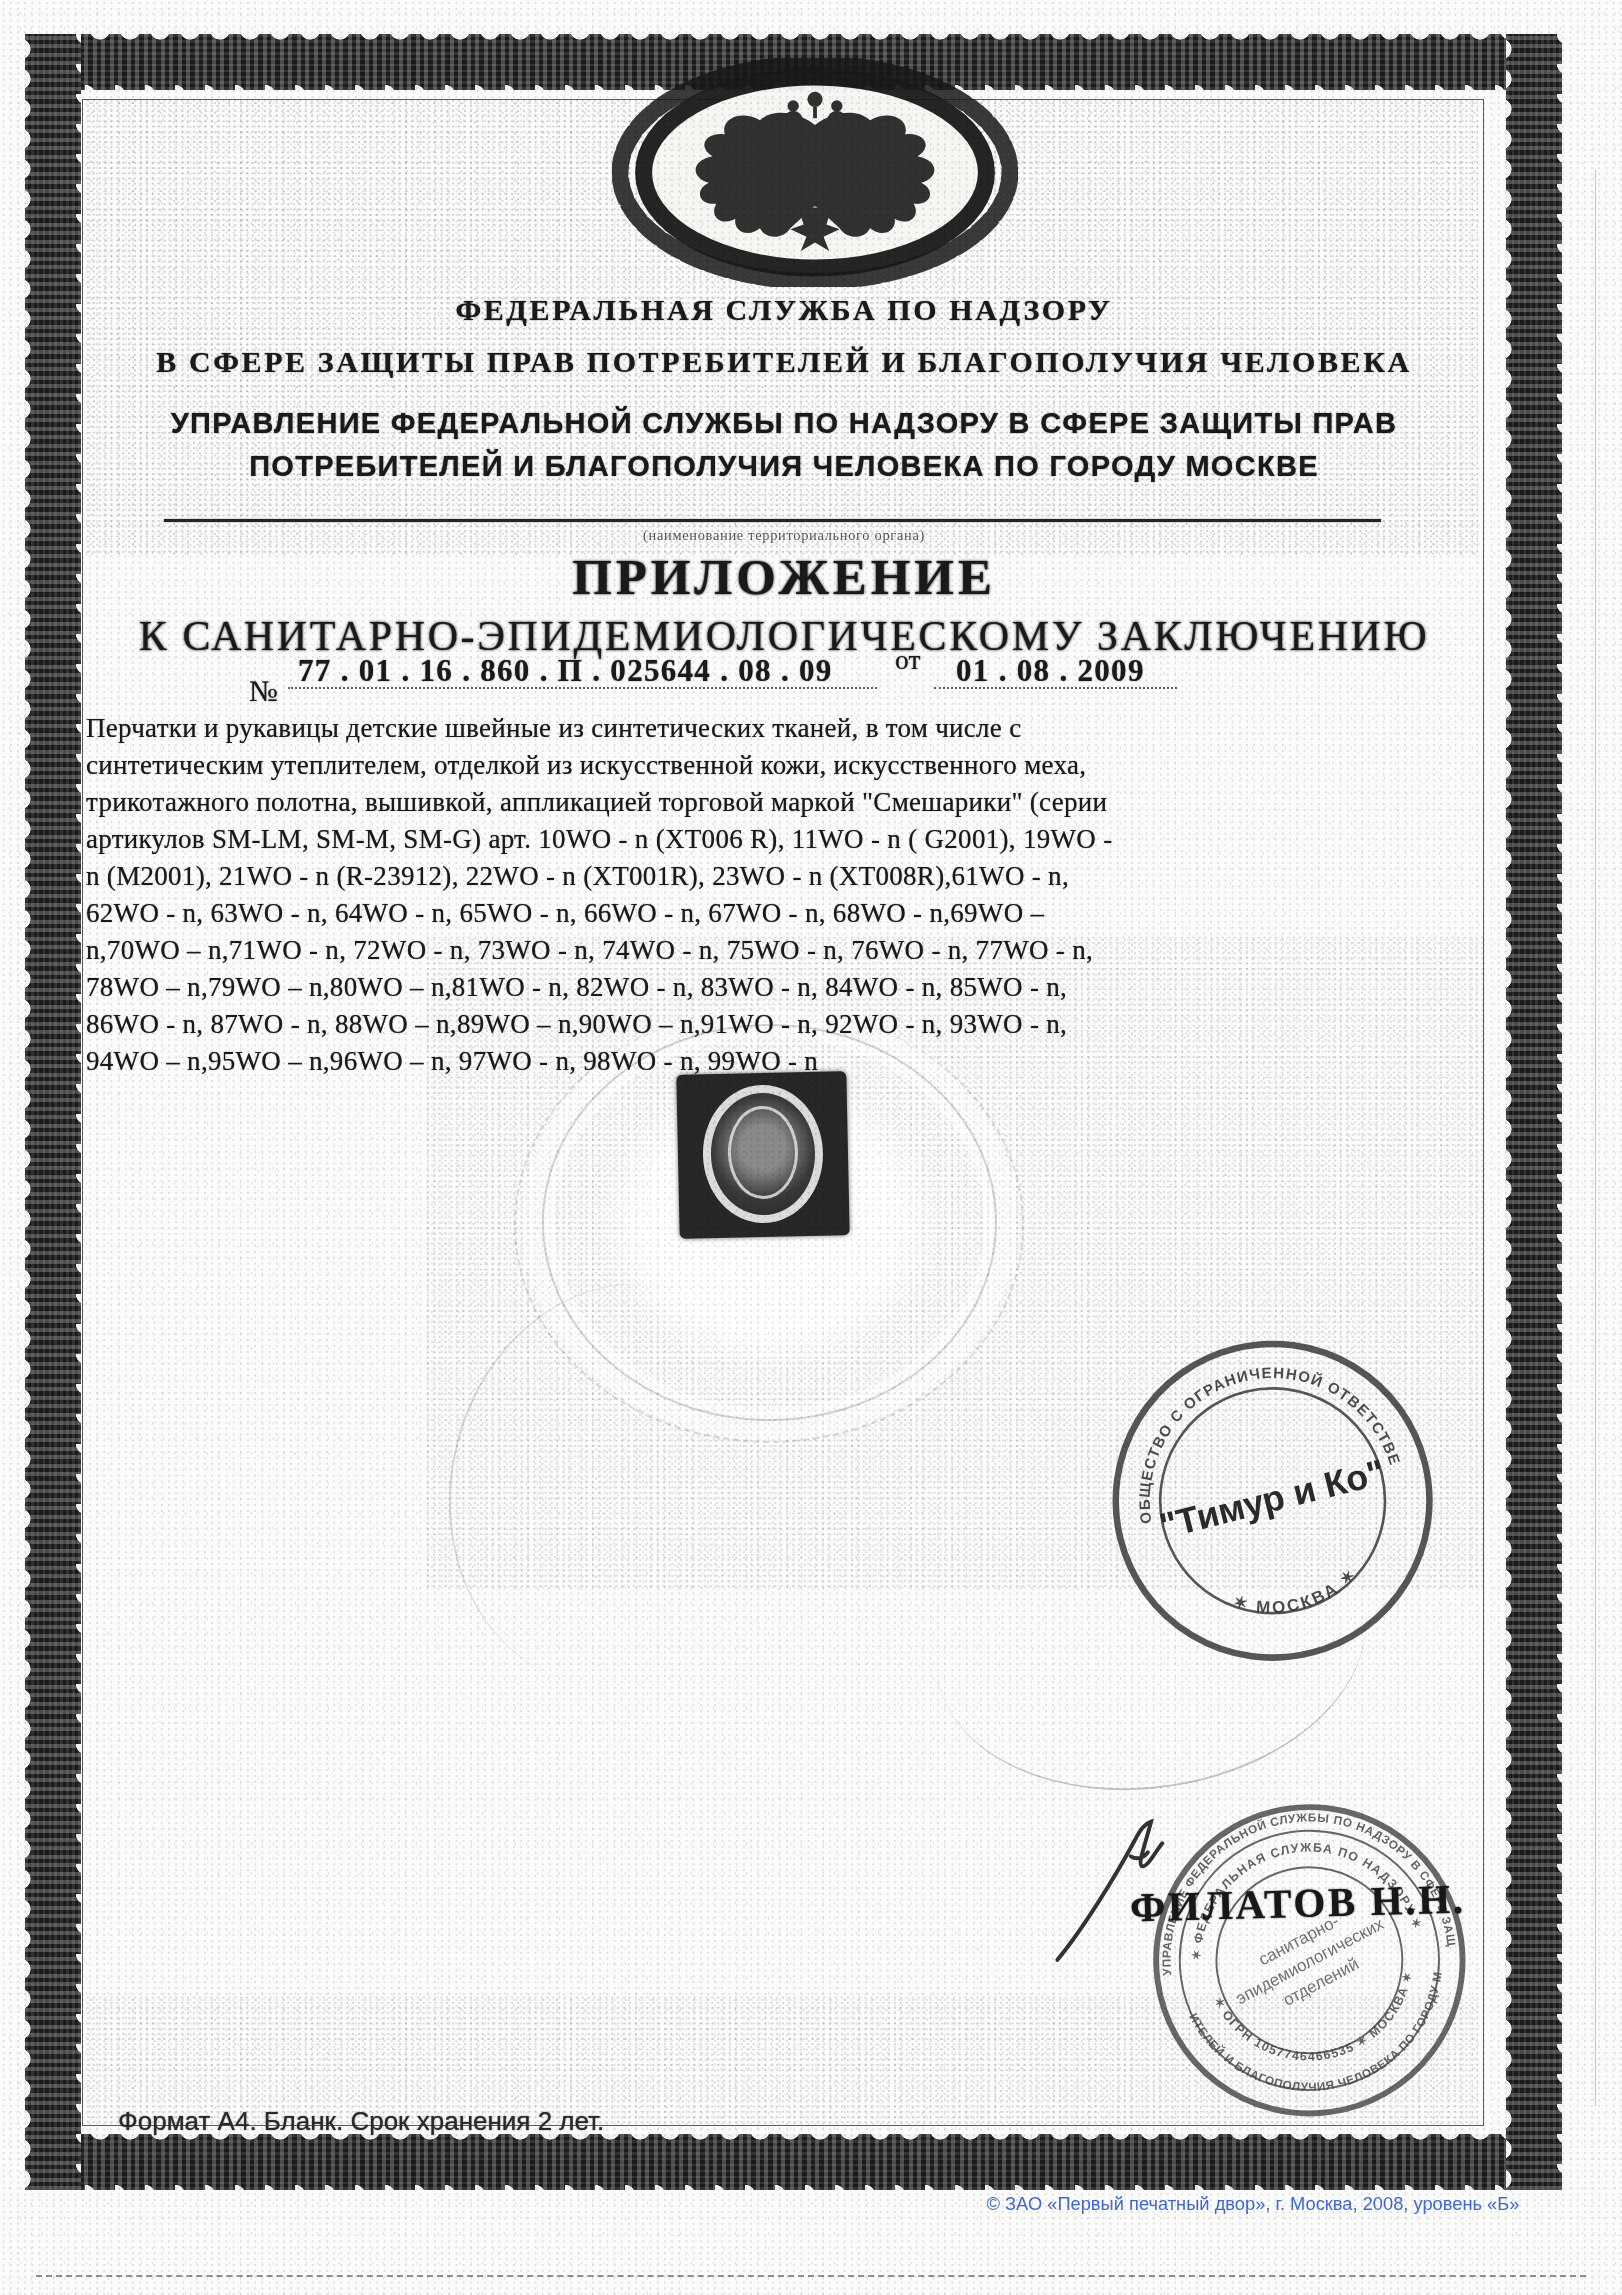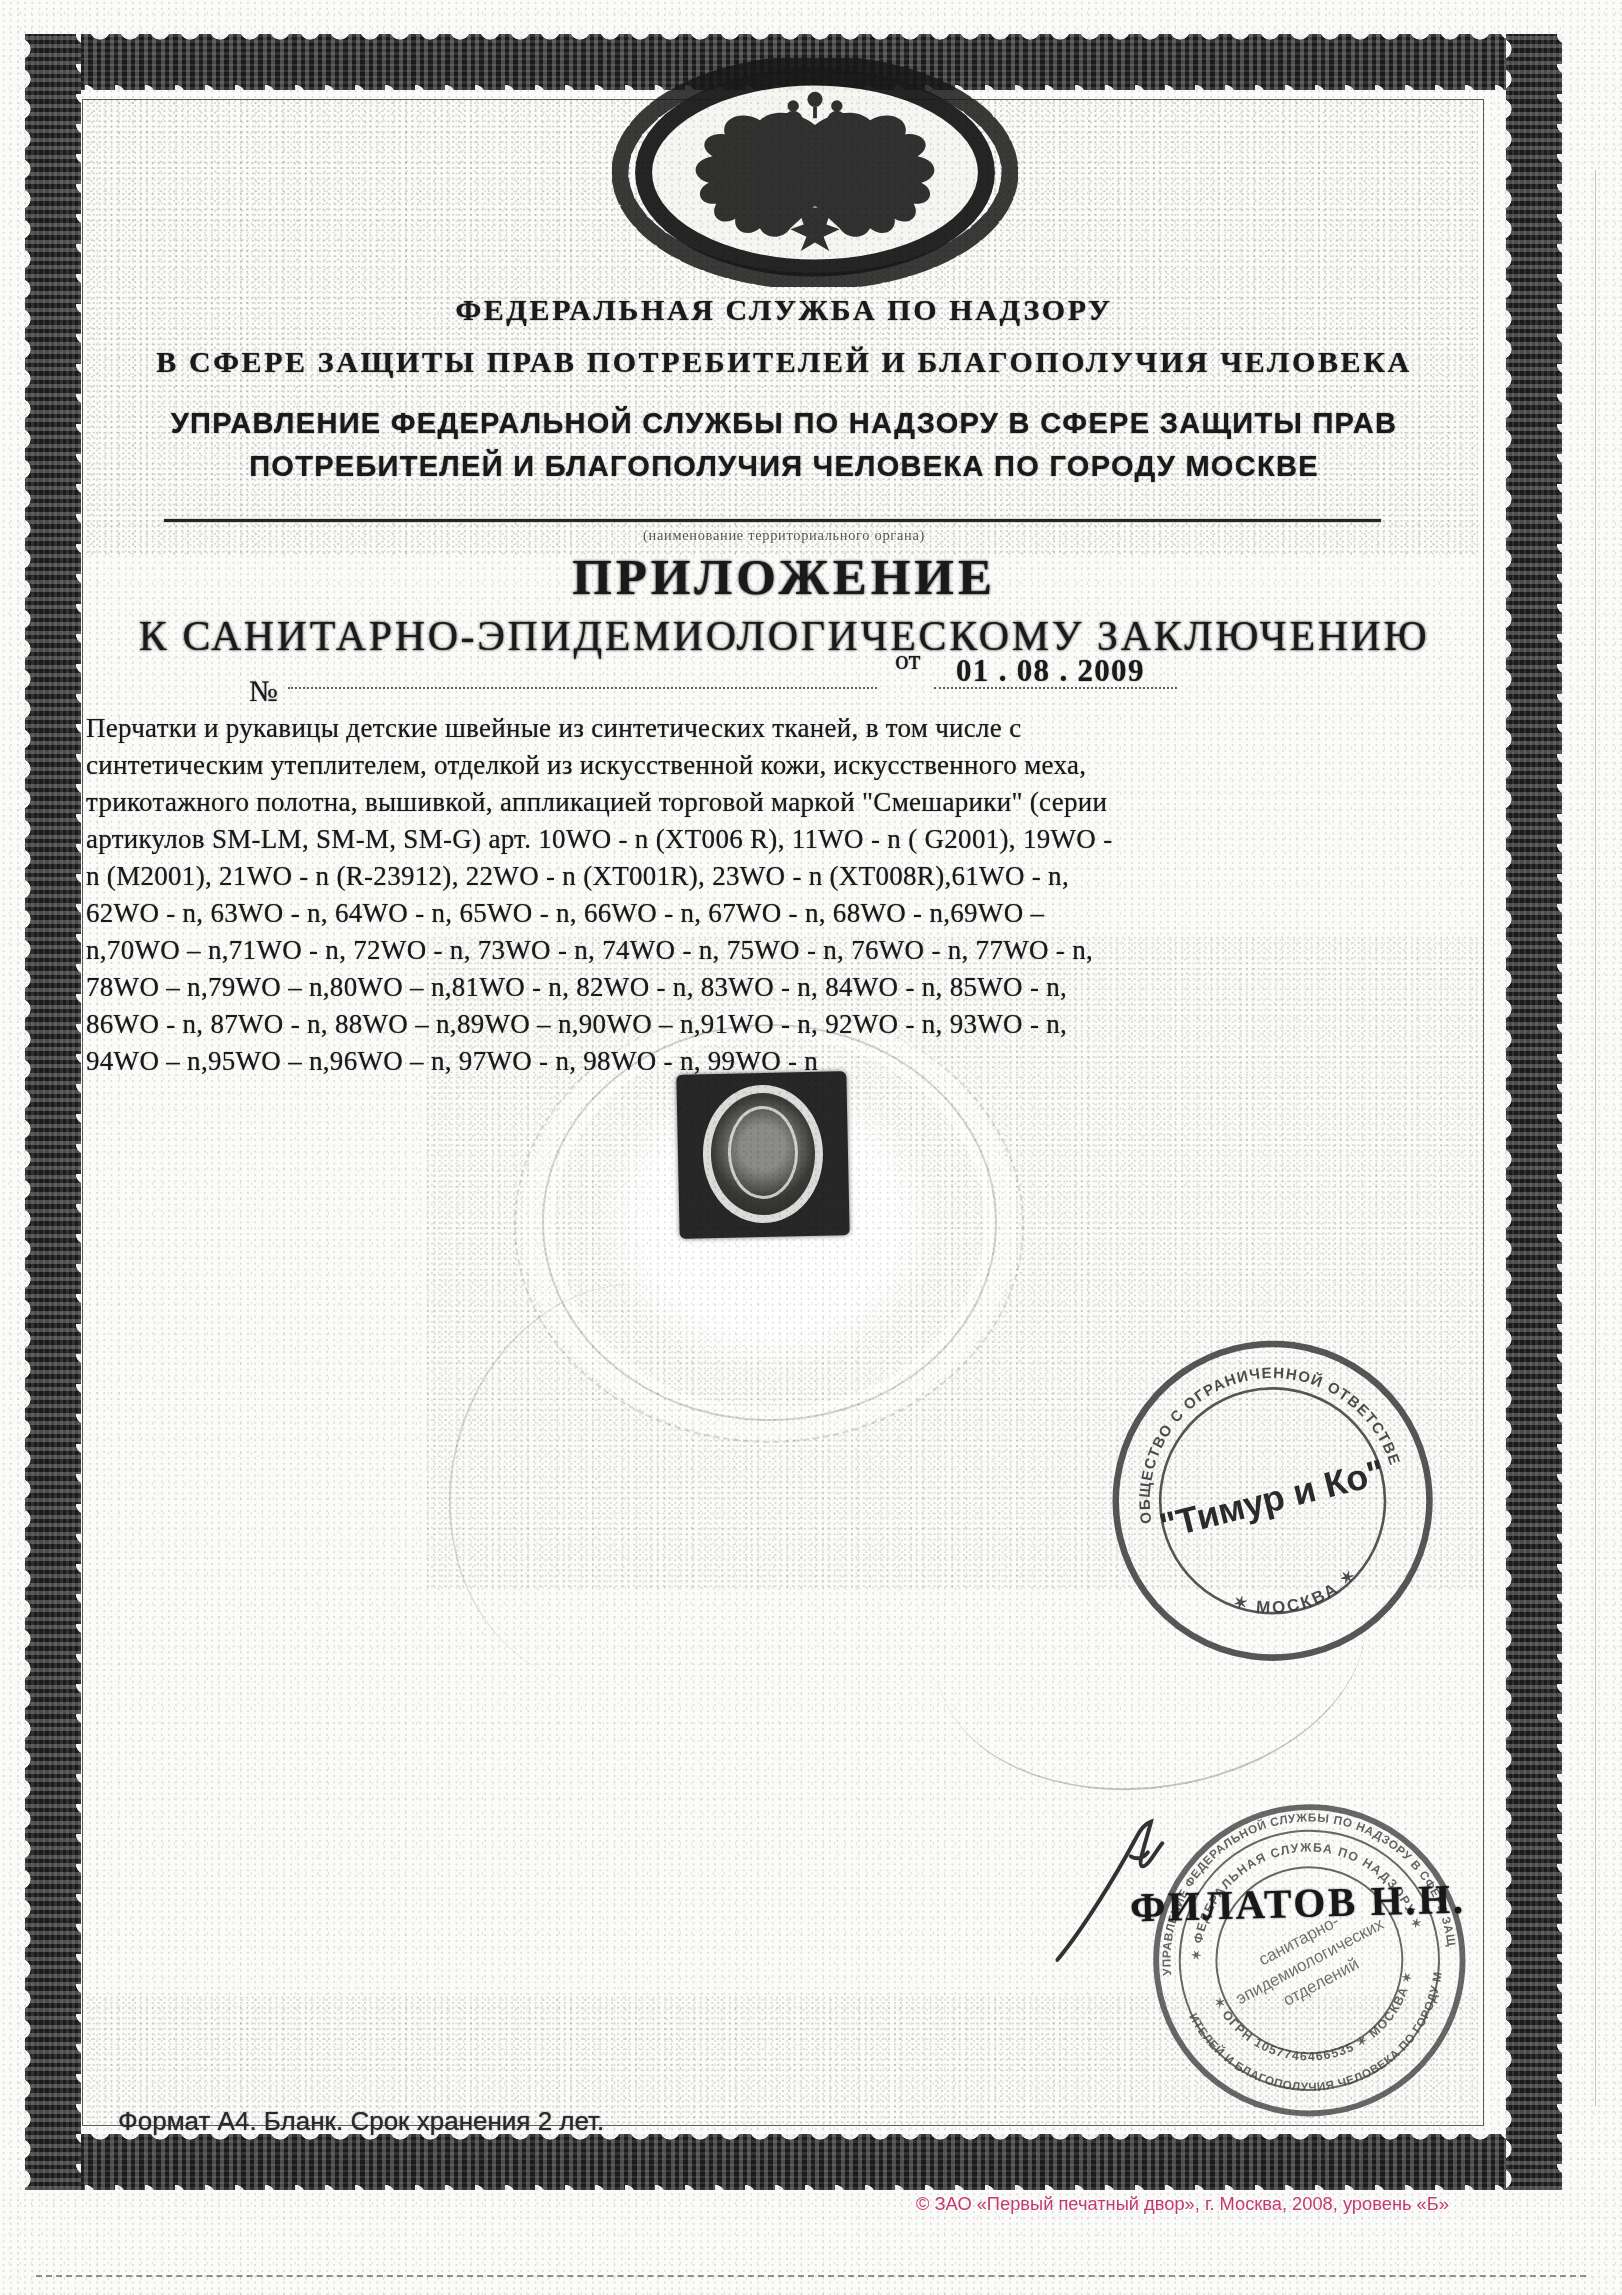--- a/index.html
+++ b/index.html
@@ -65,22 +65,22 @@
   #num-label{left:249px;top:674px;font-size:30px;}
   #date-label{left:895px;top:644px;font-size:27.5px;}
   .u-line{position:absolute;border-bottom:2.6px dotted rgba(45,45,45,.75);z-index:6;}
   #uline1{left:288px;top:687px;width:589px;}
   #uline2{left:934px;top:687px;width:243px;}
   #body-text{left:86px;top:710px;width:1315px;font-size:27px;line-height:37px;
     white-space:pre-line;text-align:left;letter-spacing:0.3px;text-shadow:0 0 1px rgba(25,25,25,.7);}
   #sig1{left:113px;top:1911px;font-size:29px;font-family:"Liberation Sans",sans-serif;letter-spacing:0.7px;color:#1f1f1f;}
   #sig2{left:113px;top:1960px;font-size:29px;font-family:"Liberation Sans",sans-serif;letter-spacing:0.7px;color:#1f1f1f;}
   #footer-note{left:118px;top:2106px;font-size:26px;font-family:"Liberation Sans",sans-serif;color:#2a2a2a;}
-  #print-credit{left:916px;top:2193px;width:674px;font-size:18.3px;color:#be185d;
-    font-family:"Liberation Sans",sans-serif;text-align:left;opacity:.85;}
+  #print-credit{left:916px;top:2193px;width:674px;font-size:18.3px;color:#1d4ed8;
+    font-family:"Liberation Sans",sans-serif;text-align:center;opacity:.85;}
   
   #emblem{left:612px;top:58px;width:406px;height:229px;z-index:6;filter:blur(0.4px);}
   
   .wm{position:absolute;z-index:3;pointer-events:none;}
   #wm1{left:542px;top:1024px;width:451px;height:393px;border-radius:50%;
     border:2.6px solid rgba(60,60,60,.20);
     box-shadow:inset 0 0 0 10.5px rgba(255,255,255,.65), 0 0 0 19.6px rgba(255,255,255,.55);
     background:radial-gradient(closest-side, rgba(255,255,255,.95) 55%, rgba(255,255,255,0) 78%);}
   #wm2{left:514px;top:1007px;width:506px;height:432px;border-radius:50%;border:2px dashed rgba(60,60,60,.17);}
   #wm-arc1{left:935px;top:1498px;width:432px;height:288px;border-radius:50%;
@@ -145,20 +145,21 @@
   <div class="abs ctr smudge" id="svc1">ФЕДЕРАЛЬНАЯ СЛУЖБА ПО НАДЗОРУ</div>
   <div class="abs ctr smudge" id="svc2">В СФЕРЕ ЗАЩИТЫ ПРАВ ПОТРЕБИТЕЛЕЙ И БЛАГОПОЛУЧИЯ ЧЕЛОВЕКА</div>
   <div class="abs ctr smudge" id="off1">УПРАВЛЕНИЕ ФЕДЕРАЛЬНОЙ СЛУЖБЫ ПО НАДЗОРУ В СФЕРЕ ЗАЩИТЫ ПРАВ</div>
   <div class="abs ctr smudge" id="off2">ПОТРЕБИТЕЛЕЙ И БЛАГОПОЛУЧИЯ ЧЕЛОВЕКА ПО ГОРОДУ МОСКВЕ</div>
   <div id="hdr-rule"></div>
   <div class="abs ctr smudge2" id="title1">ПРИЛОЖЕНИЕ</div>
 
   <div class="abs ctr" id="org-caption">(наименование территориального органа)</div>
   <div class="abs ctr smudge2" id="title2">К САНИТАРНО-ЭПИДЕМИОЛОГИЧЕСКОМУ ЗАКЛЮЧЕНИЮ</div>
 
+  <div class="abs smudge" id="num-val">77 . 01 . 16 . 860 . П . 025644 . 08 . 09</div>
   <div class="abs smudge" id="date-val">01 . 08 . 2009</div>
   <div class="abs smudge" id="num-label">№</div>
   <div class="abs smudge" id="date-label">от</div>
   <div class="u-line" id="uline1"></div>
   <div class="u-line" id="uline2"></div>
 
   <div class="abs" id="body-text">Перчатки и рукавицы детские швейные из синтетических тканей, в том числе с
 синтетическим утеплителем, отделкой из искусственной кожи, искусственного меха,
 трикотажного полотна, вышивкой, аппликацией торговой маркой "Смешарики" (серии
 артикулов SM-LM, SM-M, SM-G) арт. 10WO - n (XT006 R), 11WO - n ( G2001), 19WO -

